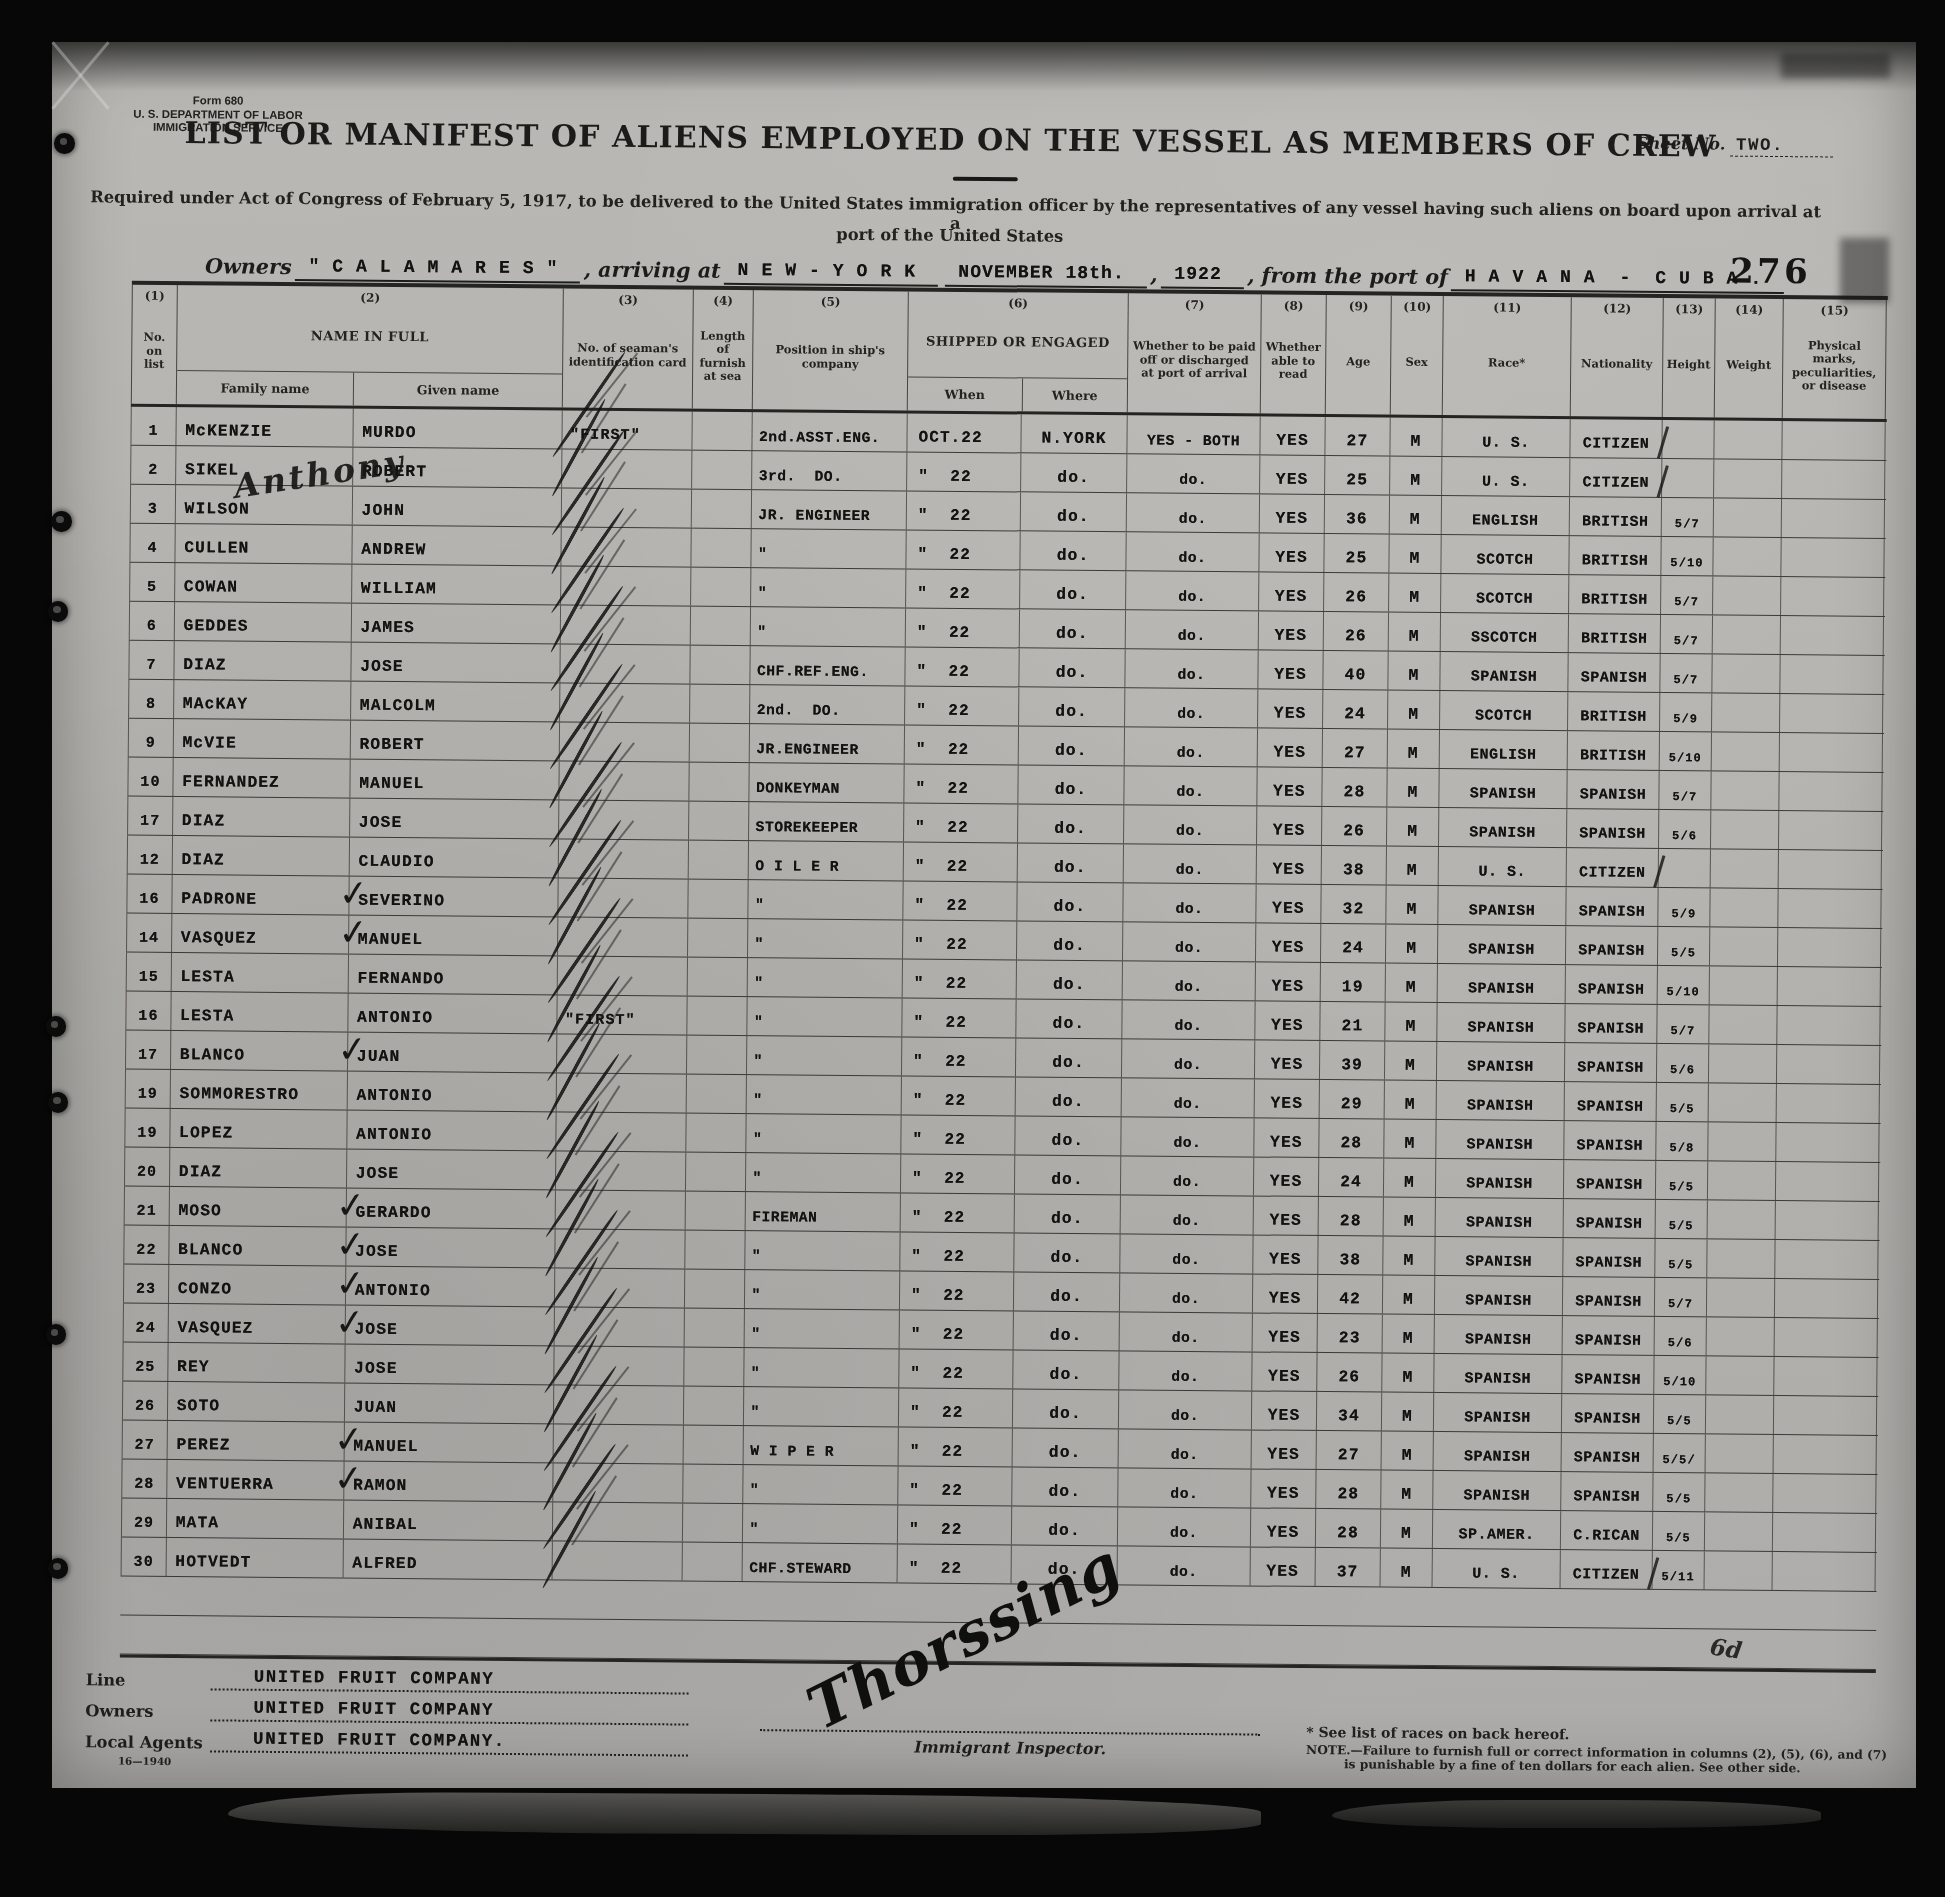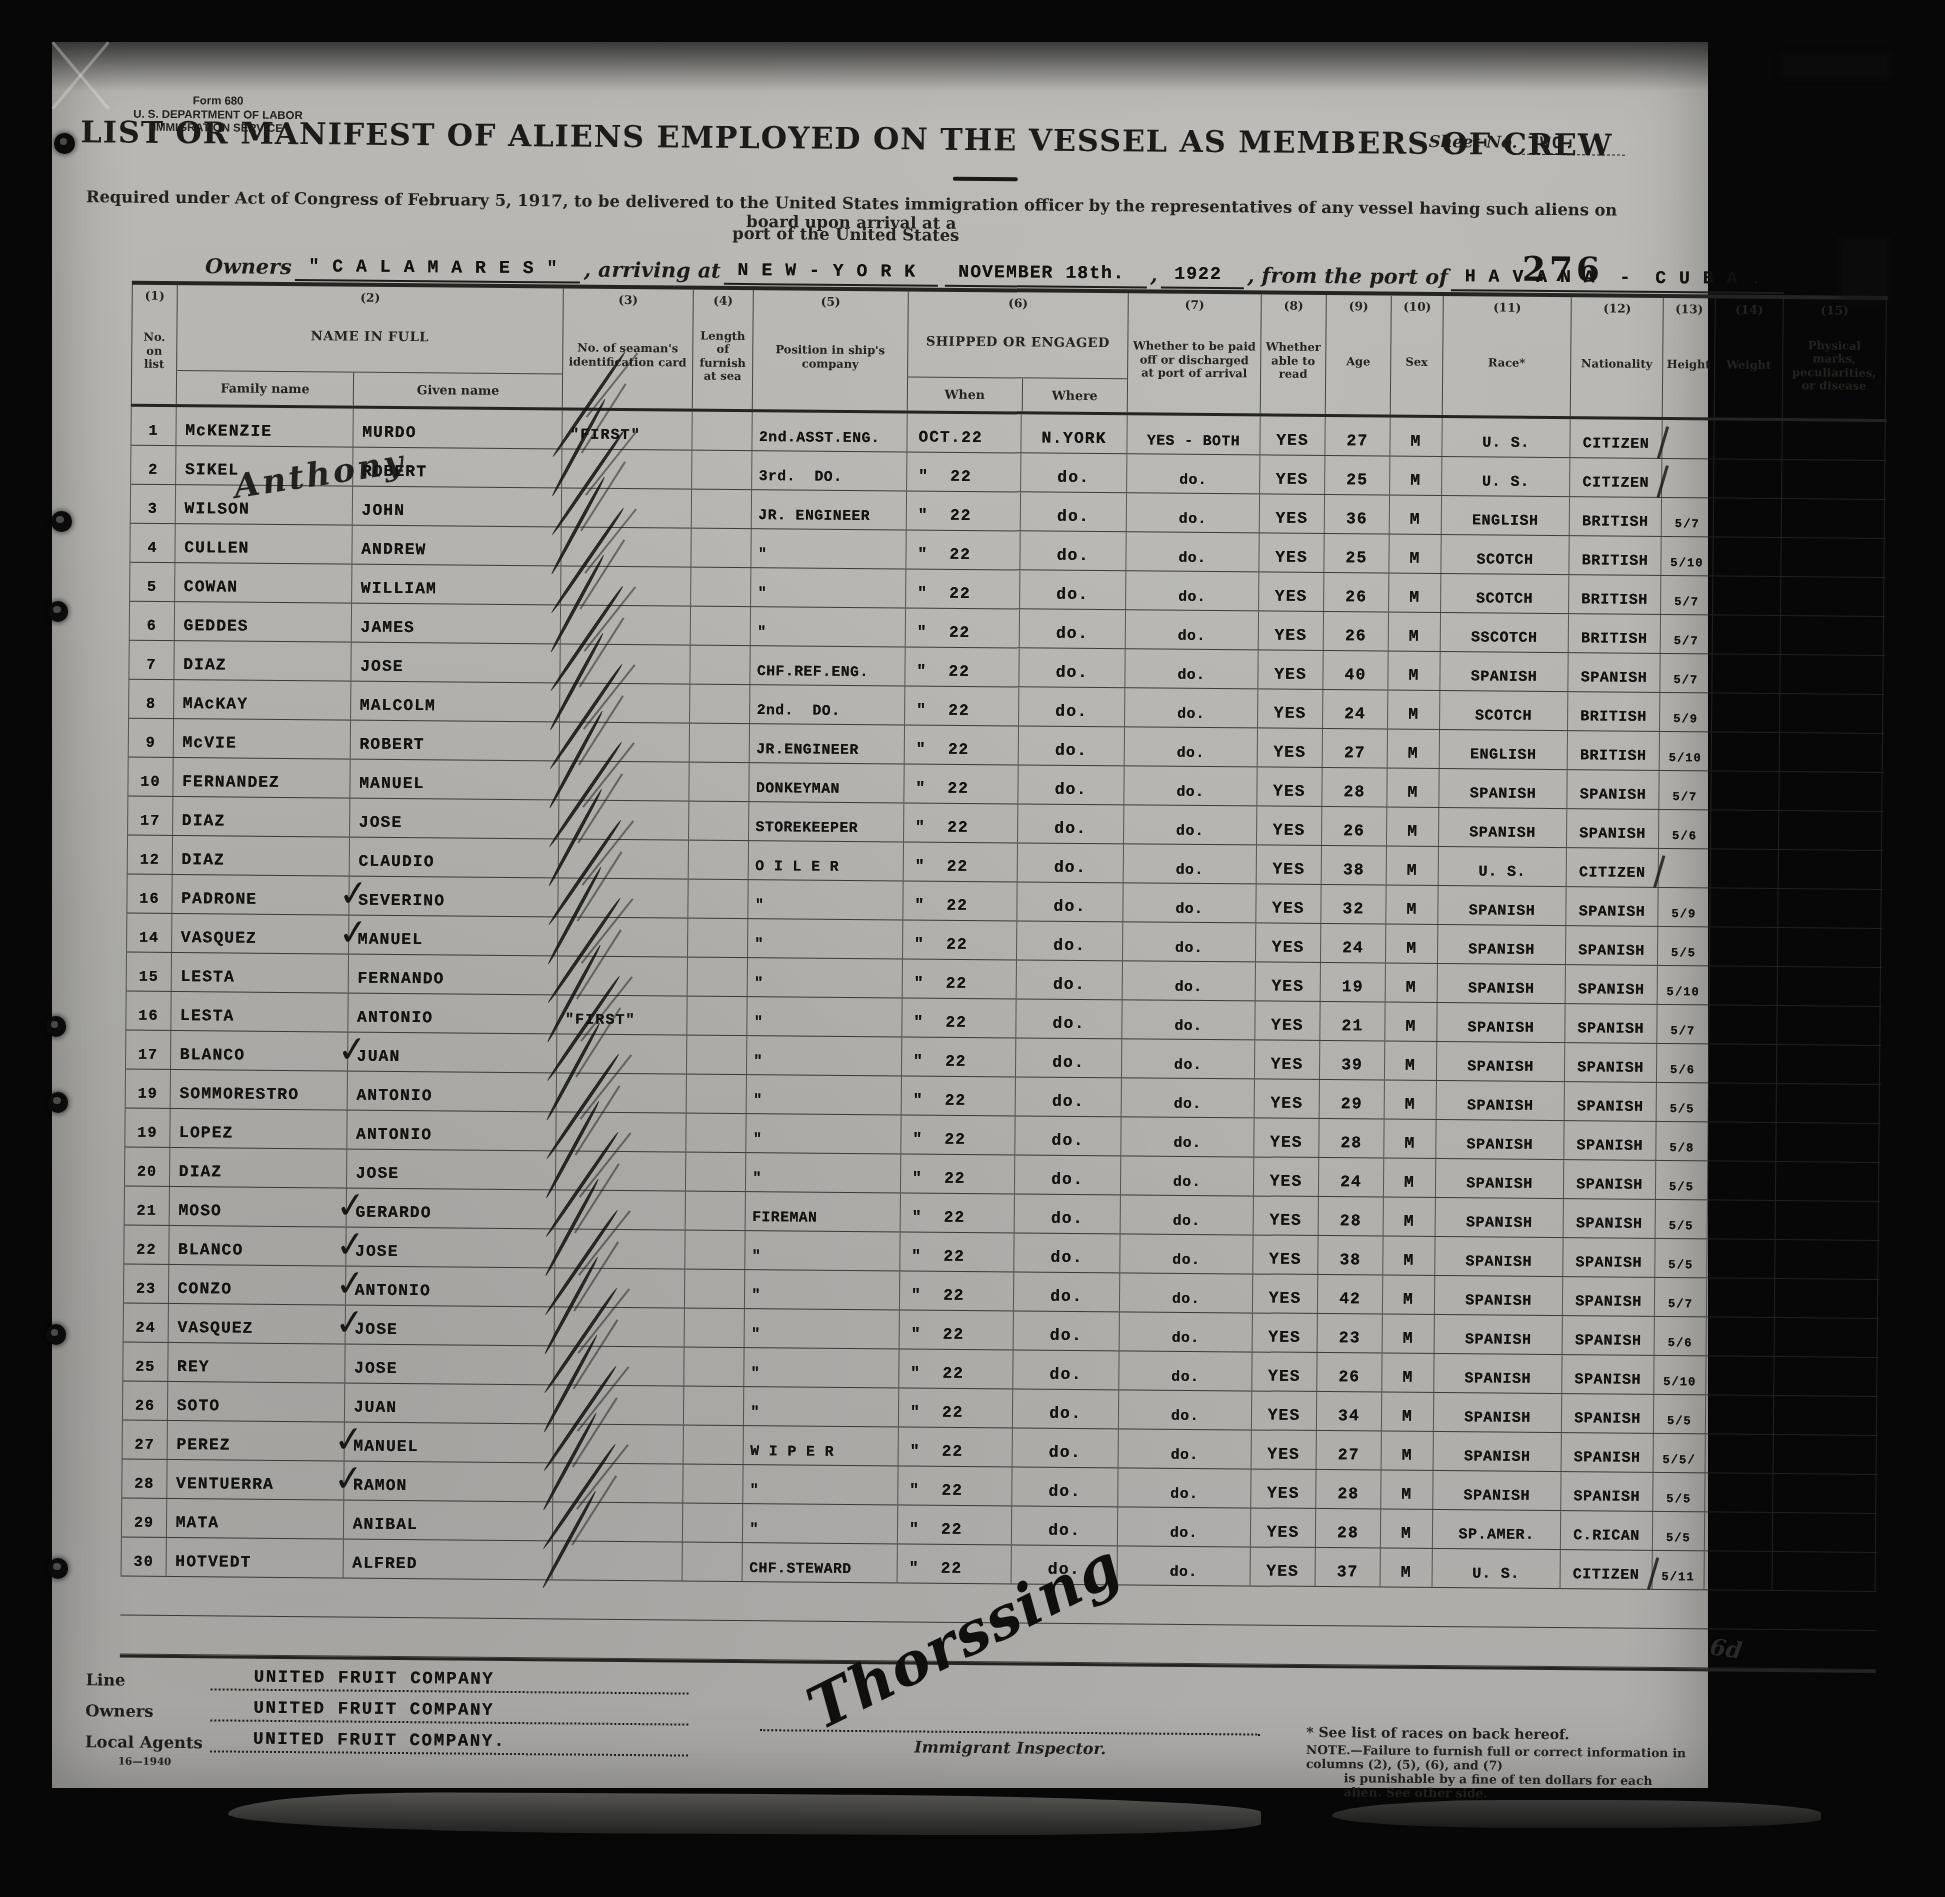--- a/index.html
+++ b/index.html
@@ -1,19 +1,19 @@
 <!DOCTYPE html>
 <html style="font-size:8.7px"><head>
 <meta charset="utf-8">
 <style>
   * { box-sizing: border-box; margin: 0; padding: 0; }
   body { background:#060606; width:1946px; height:1897px; overflow:hidden; }
   .scan { position:relative; width:1946px; height:1897px; background:#070707; font-family:"DejaVu Serif", serif; }
 
-  .paper { position:absolute; left:52px; top:42px; width:1656px; height:1746px;
+  .paper { position:absolute; left:52px; top:42px; width:1864px; height:1746px;
            background:
              radial-gradient(ellipse at 72% 18%, rgba(255,255,255,.07), transparent 45%),
              radial-gradient(ellipse at 15% 75%, rgba(0,0,0,.07), transparent 50%),
              linear-gradient(178deg,#b9b8b4 0%, #b2b1ad 55%, #adacaa 100%);
            box-shadow: inset 0 0 76px rgba(0,0,0,.30); }
   .paper::before { content:''; position:absolute; top:0; left:0; right:0; height:49px;
            background:linear-gradient(to bottom, rgba(5,5,5,.65), rgba(5,5,5,0)); }
   .content { position:absolute; inset:0; transform:rotate(0.5deg); transform-origin:924px 0; }
 
   

